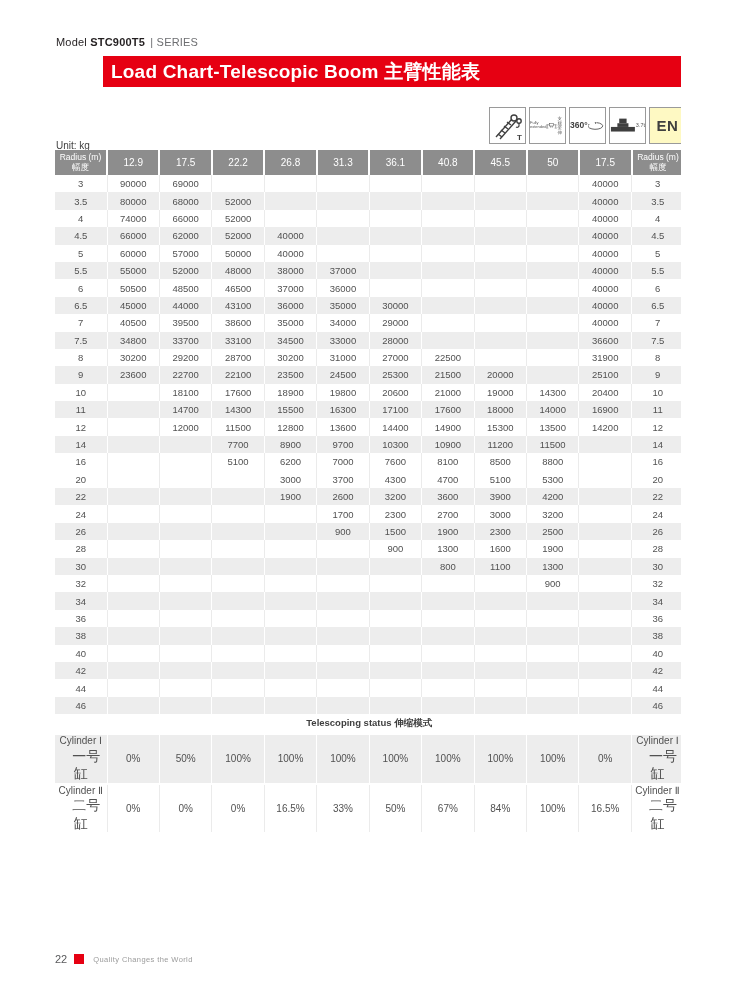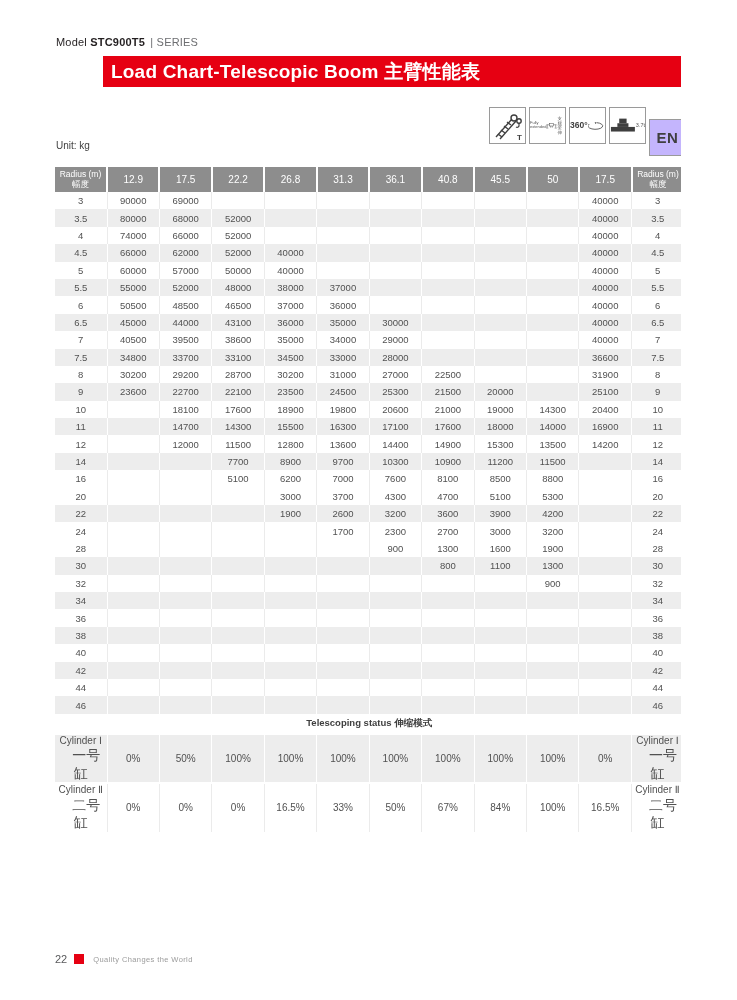--- a/index.html
+++ b/index.html
@@ -20,32 +20,32 @@
     line-height:31px; padding-left:8px; letter-spacing:.2px; white-space:nowrap;margin-left:48px;
   }
 
   
   .icons-row { position:absolute; top:107px; left:489px; display:flex; gap:3px; }
   .icon-box {
     width:37px; height:37px; border:1px solid #9a9a9a; background:#fff;
     display:flex; flex-direction:row; align-items:center; justify-content:center;
     position:relative; color:#3f3f3f;
   }
-  .icon-box.en { background:#c4b5fd; font-weight:bold; font-size:15px; letter-spacing:.5px;margin-top:12px; }
+  .icon-box.en { background:#fef9c3; font-weight:bold; font-size:15px; letter-spacing:.5px; }
   .boom-t { position:absolute; right:3px; bottom:1px; font-size:8px; font-weight:bold; }
   .tiny-top { font-size:4px; line-height:1; margin-bottom:1px; color:#555; }
   .tiny-bottom { font-size:4.5px; line-height:1; margin-top:1px; color:#555; }
   .deg-label { font-size:8.5px; font-weight:bold; line-height:1; }
   .cw-label { font-size:5.5px; line-height:1; margin-top:1px; color:#555; }
 
   .unit-label { position:absolute; left:56px; top:140px; font-size:10px; color:#3f3f3f; }
 
   
   table#load-table {
-    position:absolute; left:55px; top:167px; width:629px;
+    position:absolute; left:55px; top:150px; width:629px;
     border-collapse:collapse; table-layout:fixed;
   }
   #load-table th, #load-table td { padding:0; text-align:center; vertical-align:middle; overflow:hidden; }
   #load-table thead th {
     background:#8d8d8d; color:#fff; font-weight:normal;
     height:25px; font-size:10px; border-left:2px solid #fff;
   }
   #load-table thead th:first-child { border-left:none; }
   #load-table thead th.radius-head { font-size:8.5px; line-height:1.15; }
   #load-table tbody td {
@@ -448,20 +448,34 @@
           <td></td>
           <td></td>
           <td>1700</td>
           <td>2300</td>
           <td>2700</td>
           <td>3000</td>
           <td>3200</td>
           <td></td>
           <td>24</td>
         </tr>
+        <tr class="stripe">
+          <td>26</td>
+          <td></td>
+          <td></td>
+          <td></td>
+          <td></td>
+          <td>900</td>
+          <td>1500</td>
+          <td>1900</td>
+          <td>2300</td>
+          <td>2500</td>
+          <td></td>
+          <td>26</td>
+        </tr>
         <tr class="">
           <td>28</td>
           <td></td>
           <td></td>
           <td></td>
           <td></td>
           <td></td>
           <td>900</td>
           <td>1300</td>
           <td>1600</td>

